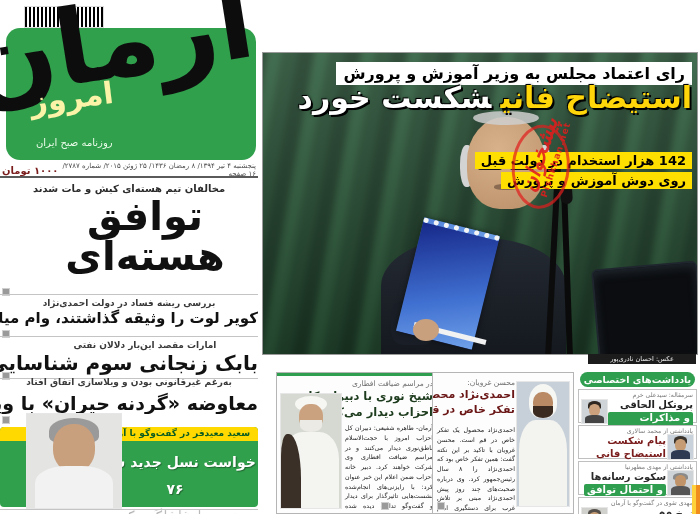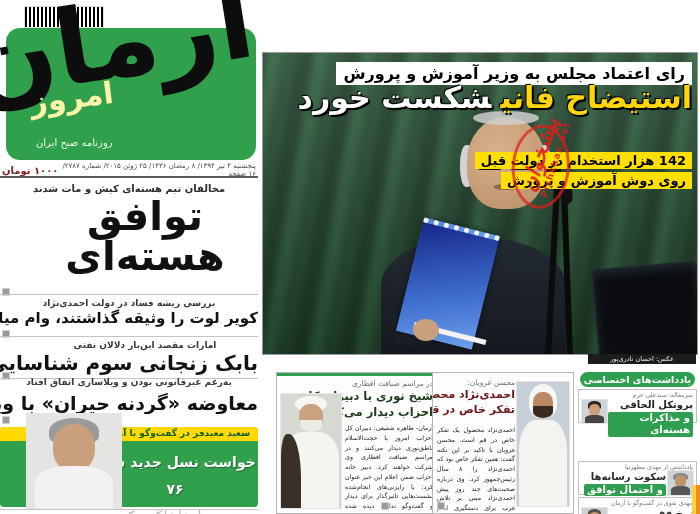--- a/index.html
+++ b/index.html
@@ -214,20 +214,32 @@
         <div style="left:6px;top:1px;width:13px;height:8px;background:#2e2620;border-radius:50% 50% 20% 20%;"></div>
         <div style="left:7px;top:4px;width:11px;height:12px;background:#caa17c;border-radius:45%;"></div>
         <div style="left:3px;top:15px;width:19px;height:8px;background:#444;border-radius:40% 40% 0 0;"></div>
       </div>
       <div class="n-lines" style="right:3px;left:29px;color:#222;">
         <div>پروتکل الحاقی</div>
         <div class="n-green">و مذاکرات هسته‌ای</div>
       </div>
     </div>
 
+    <div class="nrow" style="top:53px;">
+      <div class="n-kicker">یادداشتی از محمد سالاری</div>
+      <div class="portrait" style="right:2px;top:8px;width:25px;height:24px;background:#c9d2da;">
+        <div style="left:6px;top:1px;width:13px;height:8px;background:#3a332c;border-radius:50% 50% 20% 20%;"></div>
+        <div style="left:7px;top:4px;width:11px;height:12px;background:#c59c74;border-radius:45%;"></div>
+        <div style="left:3px;top:15px;width:19px;height:9px;background:#2d3a52;border-radius:40% 40% 0 0;"></div>
+      </div>
+      <div class="n-lines" style="right:30px;left:2px;color:#7a1c1c;">
+        <div>پیام شکست</div>
+        <div>استیضاح فانی</div>
+      </div>
+    </div>
 
     <div class="nrow" style="top:89px;">
       <div class="n-kicker">یادداشتی از مهدی مطهرنیا</div>
       <div class="portrait" style="right:2px;top:8px;width:25px;height:24px;background:#cdd3d6;">
         <div style="left:5px;top:2px;width:15px;height:7px;background:#8a8a8a;border-radius:50% 50% 20% 20%;"></div>
         <div style="left:7px;top:4px;width:11px;height:12px;background:#c09468;border-radius:45%;"></div>
         <div style="left:3px;top:15px;width:19px;height:9px;background:#555;border-radius:40% 40% 0 0;"></div>
       </div>
       <div class="n-lines" style="right:30px;left:2px;color:#2a2a2a;">
         <div>سکوت رسانه‌ها</div>

